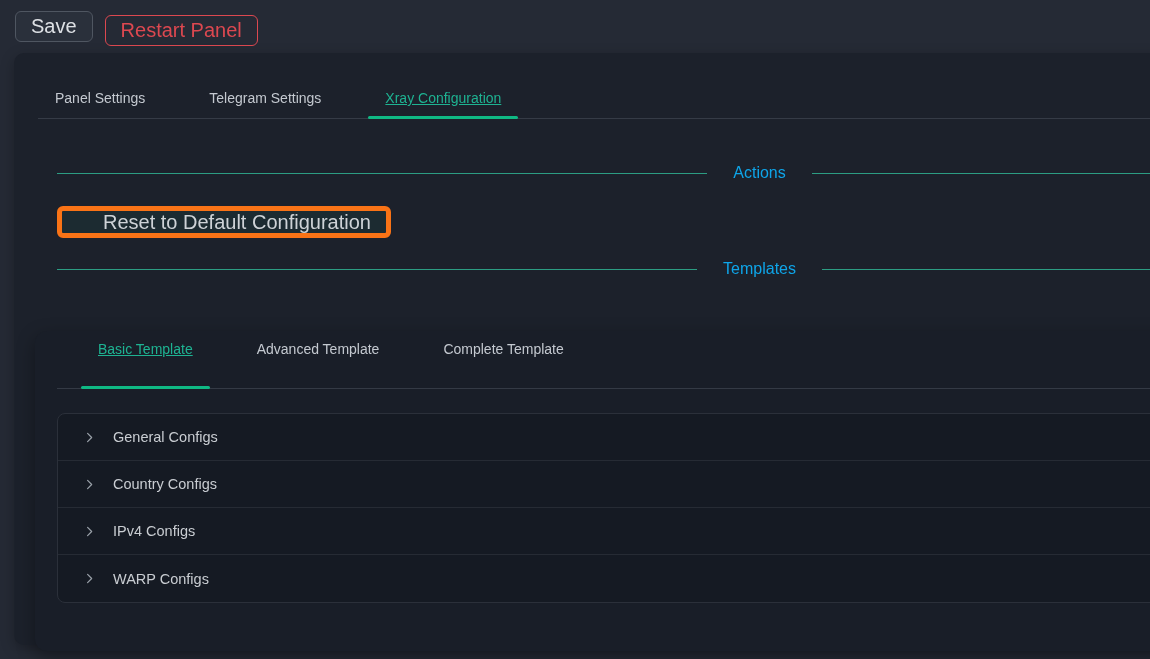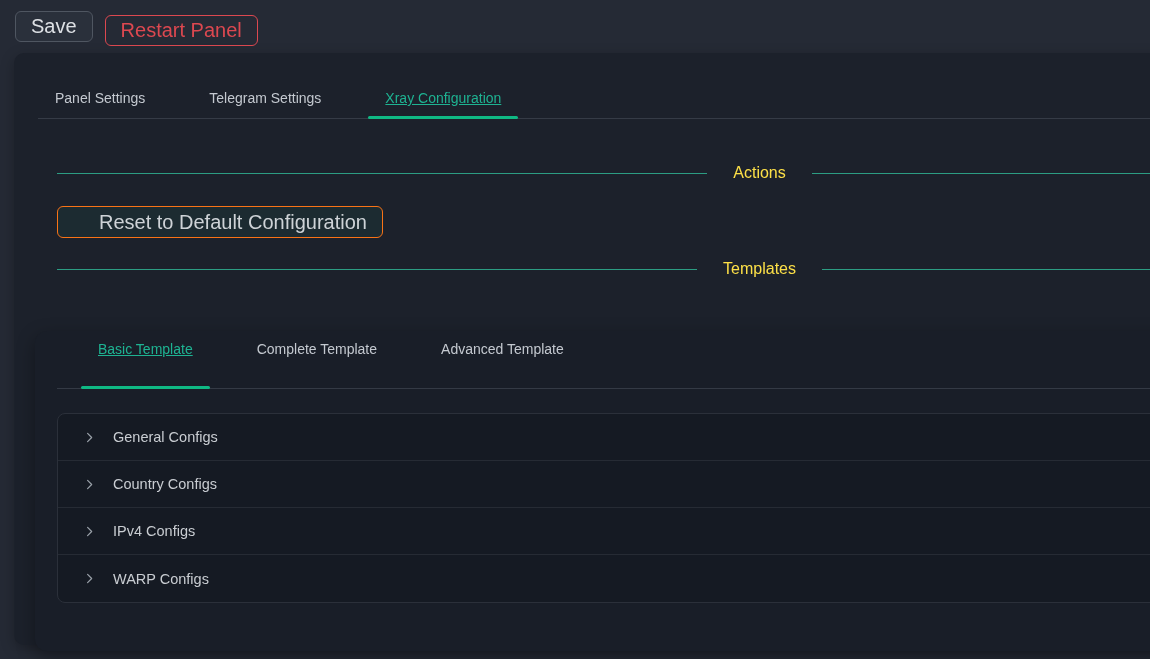--- a/index.html
+++ b/index.html
@@ -91,29 +91,29 @@
     height:24px;
   }
   .divider .line {
     flex:1;
     height:1px;
     background:#2c9d83;
   }
   .divider .divider-title {
     padding:0 26px;
     font-size:16px;
-    color:#fde047;
+    color:#0ea5e9;
     white-space:nowrap;
   }
   .divider.templates-divider { margin-top:19px; }
 
   .btn-reset {
     margin-top:21px;
     height:32px;
-    border:1px solid #f97316;
+    border:5px solid #f97316;
     background:rgba(43,163,127,.08);
     color:#ced3d7;
     border-radius:6px;
     padding-left:41px;
   }
 
   
   .templates-card {
     margin:16px 21px 0 21px;
     height:320px;
@@ -194,22 +194,22 @@
       <div class="line"></div>
       <div class="divider-title">Templates</div>
       <div class="line"></div>
     </div>
   </div>
 
   <div class="templates-card">
 
     <div class="inner-tabbar">
       <div class="tab active">Basic Template</div>
+      <div class="tab">Advanced Template</div>
       <div class="tab">Complete Template</div>
-      <div class="tab">Advanced Template</div>
     </div>
 
     <div class="accordion">
 
       <div class="accordion-item">
         <span class="chev">
           <svg width="13" height="13" viewBox="0 0 24 24">
               <path d="M8.5 4.5 L16 12 L8.5 19.5" stroke="#9aa1a9" stroke-width="2.2" fill="none" stroke-linecap="round" stroke-linejoin="round"></path>
             </svg>
         </span>

